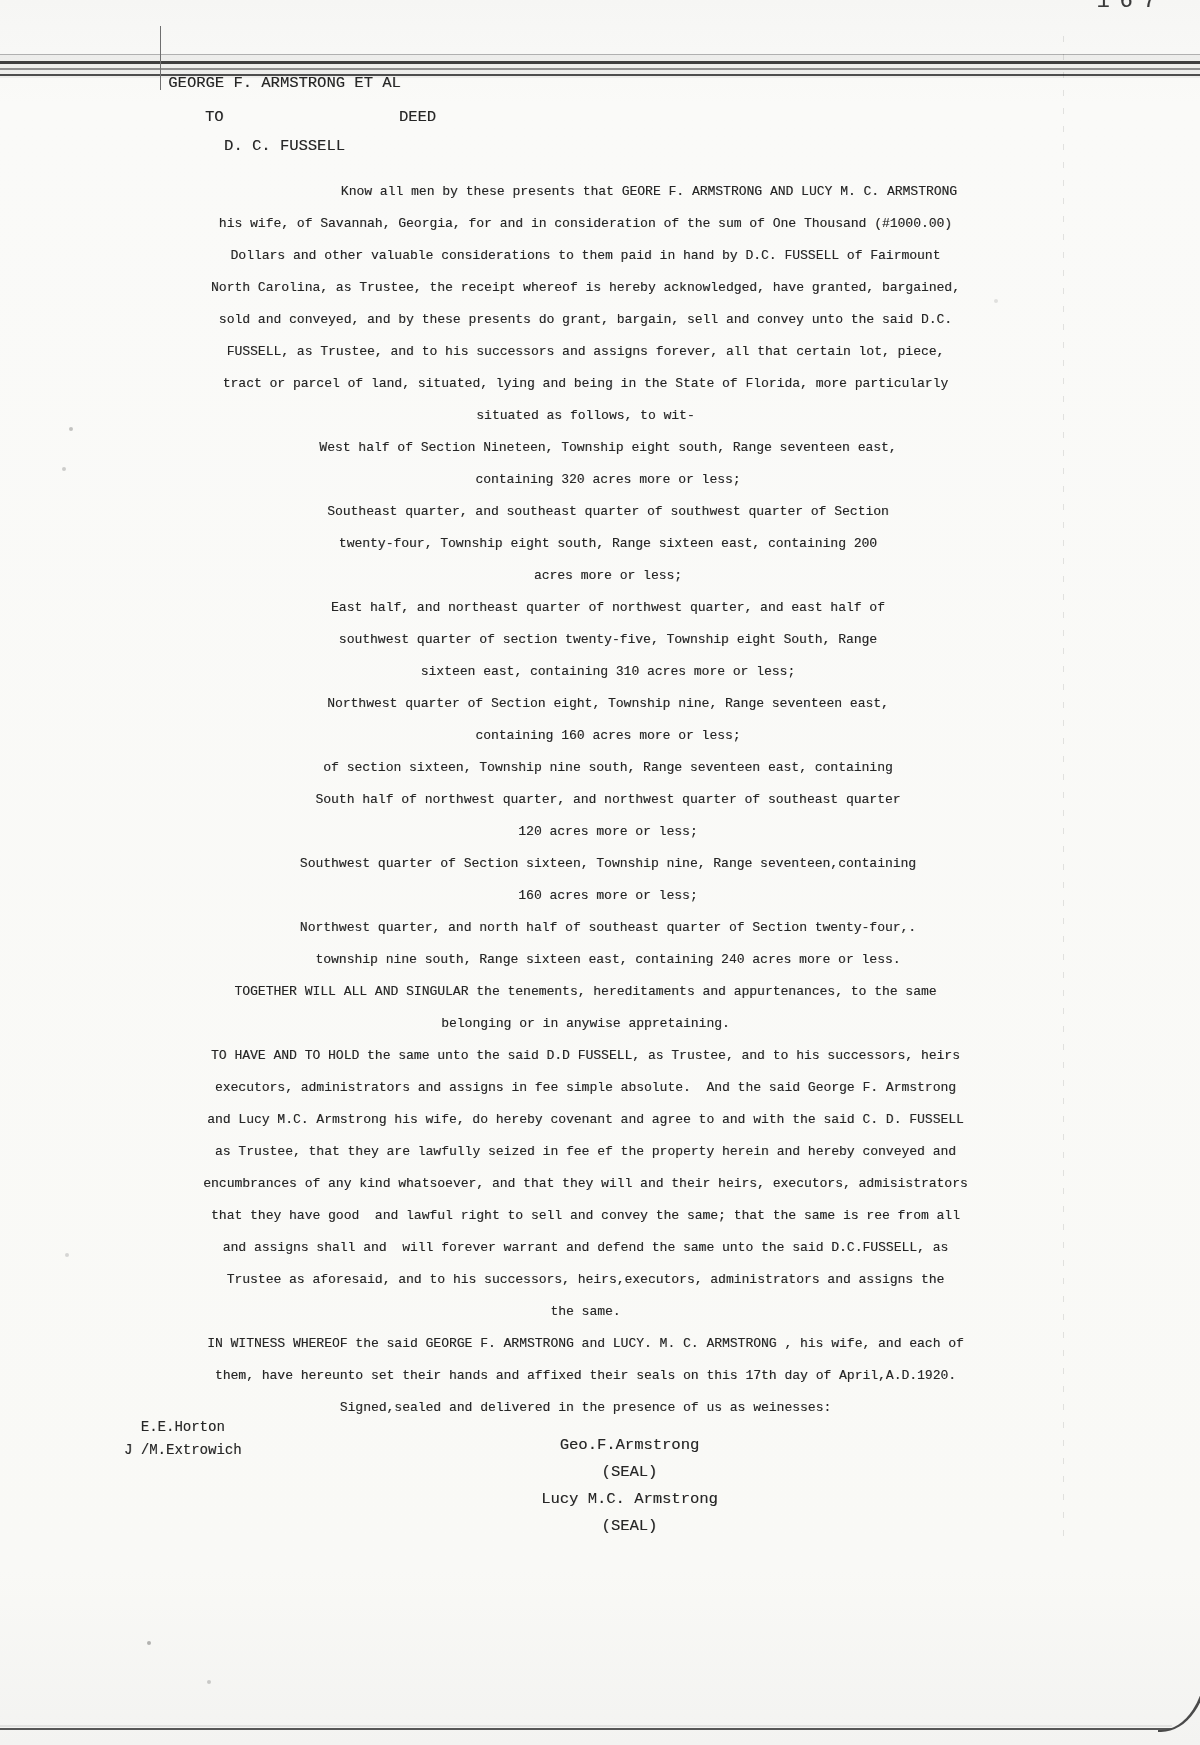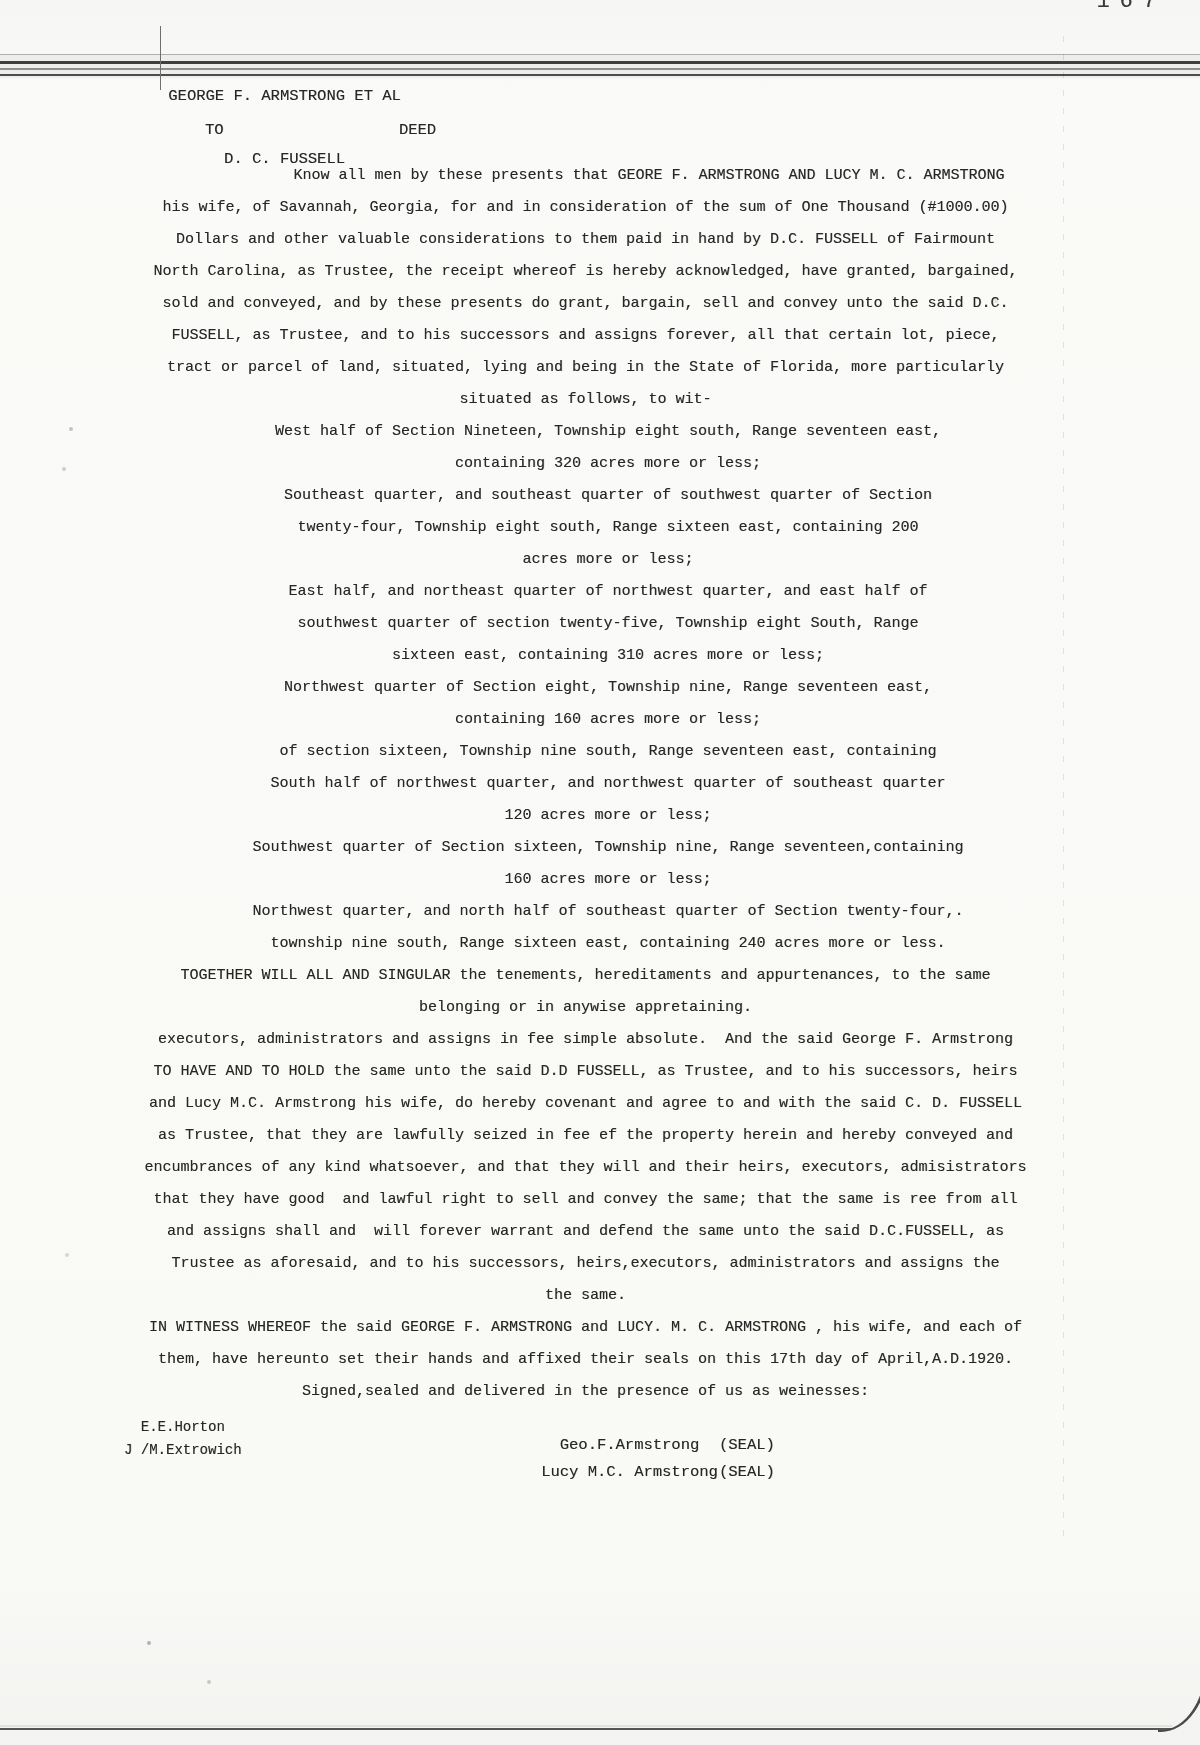--- a/index.html
+++ b/index.html
@@ -15,33 +15,33 @@
   .page-number { position:absolute; top:-11px; right:34px; font-size:22px; letter-spacing:10px; color:#3a3a3a; }
   .rule { position:absolute; left:0; right:0; }
   .rule-band { top:55px; height:23px; background:rgba(70,70,70,0.06); }
   .rule-a { top:54px; height:1px; background:#b0b0b0; }
   .rule-b { top:61px; height:3px; background:#3f3f3f; }
   .rule-c { top:68px; height:2px; background:#8f8f8f; }
   .rule-d { top:74px; height:2px; background:#4d4d4d; }
   .tick { position:absolute; left:160px; top:26px; width:1px; height:64px; background:#6f6f6f; }
   .edge-line { position:absolute; left:1063px; top:36px; height:1500px; width:1px;
     background:repeating-linear-gradient(180deg,rgba(0,0,0,0.10) 0 6px,transparent 6px 18px); }
-  .caption { position:absolute; left:133px; top:74px; font-size:15.5px; line-height:18px;margin-top:13px; }
+  .caption { position:absolute; left:133px; top:74px; font-size:15.5px; line-height:18px; }
   .cap-mid { margin-top:16px; }
   .cap-to { display:inline-block; margin-left:72px; }
   .cap-deed { display:inline-block; margin-left:166px; }
   .cap-grantee { margin-top:11px; }
-  .body { position:absolute; left:133px; top:160px; width:905px; font-size:15px; line-height:32px; }
+  .body { position:absolute; left:133px; top:176px; width:905px; font-size:13px; line-height:32px; }
   .line { white-space:pre; height:32px; }
   .indent-first { padding-left:127px; }
   .desc .line { padding-left:45px; }
   .witnesses { position:absolute; left:124px; top:1416px; font-size:14px; line-height:23px; }
   .wline { white-space:pre; }
   .signers { position:absolute; left:540px; top:1432px; font-size:15.5px; line-height:27px; }
-  .sig-row { display:flex; white-space:pre; }
+  .sig-row { display:flex; white-space:pre;flex-direction:column; }
   .sig-name { display:inline-block; min-width:179px; }
   .bottom-rule { position:absolute; left:0; right:28px; top:1728px; height:2px; background:#565656;
     box-shadow:0 -3px 0 rgba(0,0,0,0.07); }
   .bottom-curve { position:absolute; right:-9px; top:1659px; width:48px; height:71px;
     border-right:3px solid #4a4a4a; border-bottom:2px solid #4a4a4a;
     border-bottom-right-radius:48px 71px; }
   .specks { position:absolute; left:0; top:0; width:2px; height:2px; border-radius:50%;
     box-shadow:70px 428px 0 1px rgba(0,0,0,0.22), 63px 468px 0 1px rgba(0,0,0,0.18),
     148px 1642px 0 1px rgba(0,0,0,0.28), 208px 1681px 0 1px rgba(0,0,0,0.18),
     66px 1254px 0 1px rgba(0,0,0,0.14), 995px 300px 0 1px rgba(0,0,0,0.10); }
@@ -102,22 +102,22 @@
         <div class="line">Northwest quarter, and north half of southeast quarter of Section twenty-four,.</div>
         <div class="line">township nine south, Range sixteen east, containing 240 acres more or less.</div>
       </div>
     <div>
 
     <div class="line">TOGETHER WILL ALL AND SINGULAR the tenements, hereditaments and appurtenances, to the same</div>
         <div class="line">belonging or in anywise appretaining.</div>
       </div>
     <div>
 
-    <div class="line">executors, administrators and assigns in fee simple absolute.  And the said George F. Armstrong</div>
-        <div class="line">TO HAVE AND TO HOLD the same unto the said D.D FUSSELL, as Trustee, and to his successors, heirs</div>
+    <div class="line">TO HAVE AND TO HOLD the same unto the said D.D FUSSELL, as Trustee, and to his successors, heirs</div>
+        <div class="line">executors, administrators and assigns in fee simple absolute.  And the said George F. Armstrong</div>
         <div class="line">and Lucy M.C. Armstrong his wife, do hereby covenant and agree to and with the said C. D. FUSSELL</div>
         <div class="line">as Trustee, that they are lawfully seized in fee ef the property herein and hereby conveyed and</div>
         <div class="line">encumbrances of any kind whatsoever, and that they will and their heirs, executors, admisistrators</div>
         <div class="line">that they have good  and lawful right to sell and convey the same; that the same is ree from all</div>
         <div class="line">and assigns shall and  will forever warrant and defend the same unto the said D.C.FUSSELL, as</div>
         <div class="line">Trustee as aforesaid, and to his successors, heirs,executors, administrators and assigns the</div>
         <div class="line">the same.</div>
       </div>
     <div>
 

